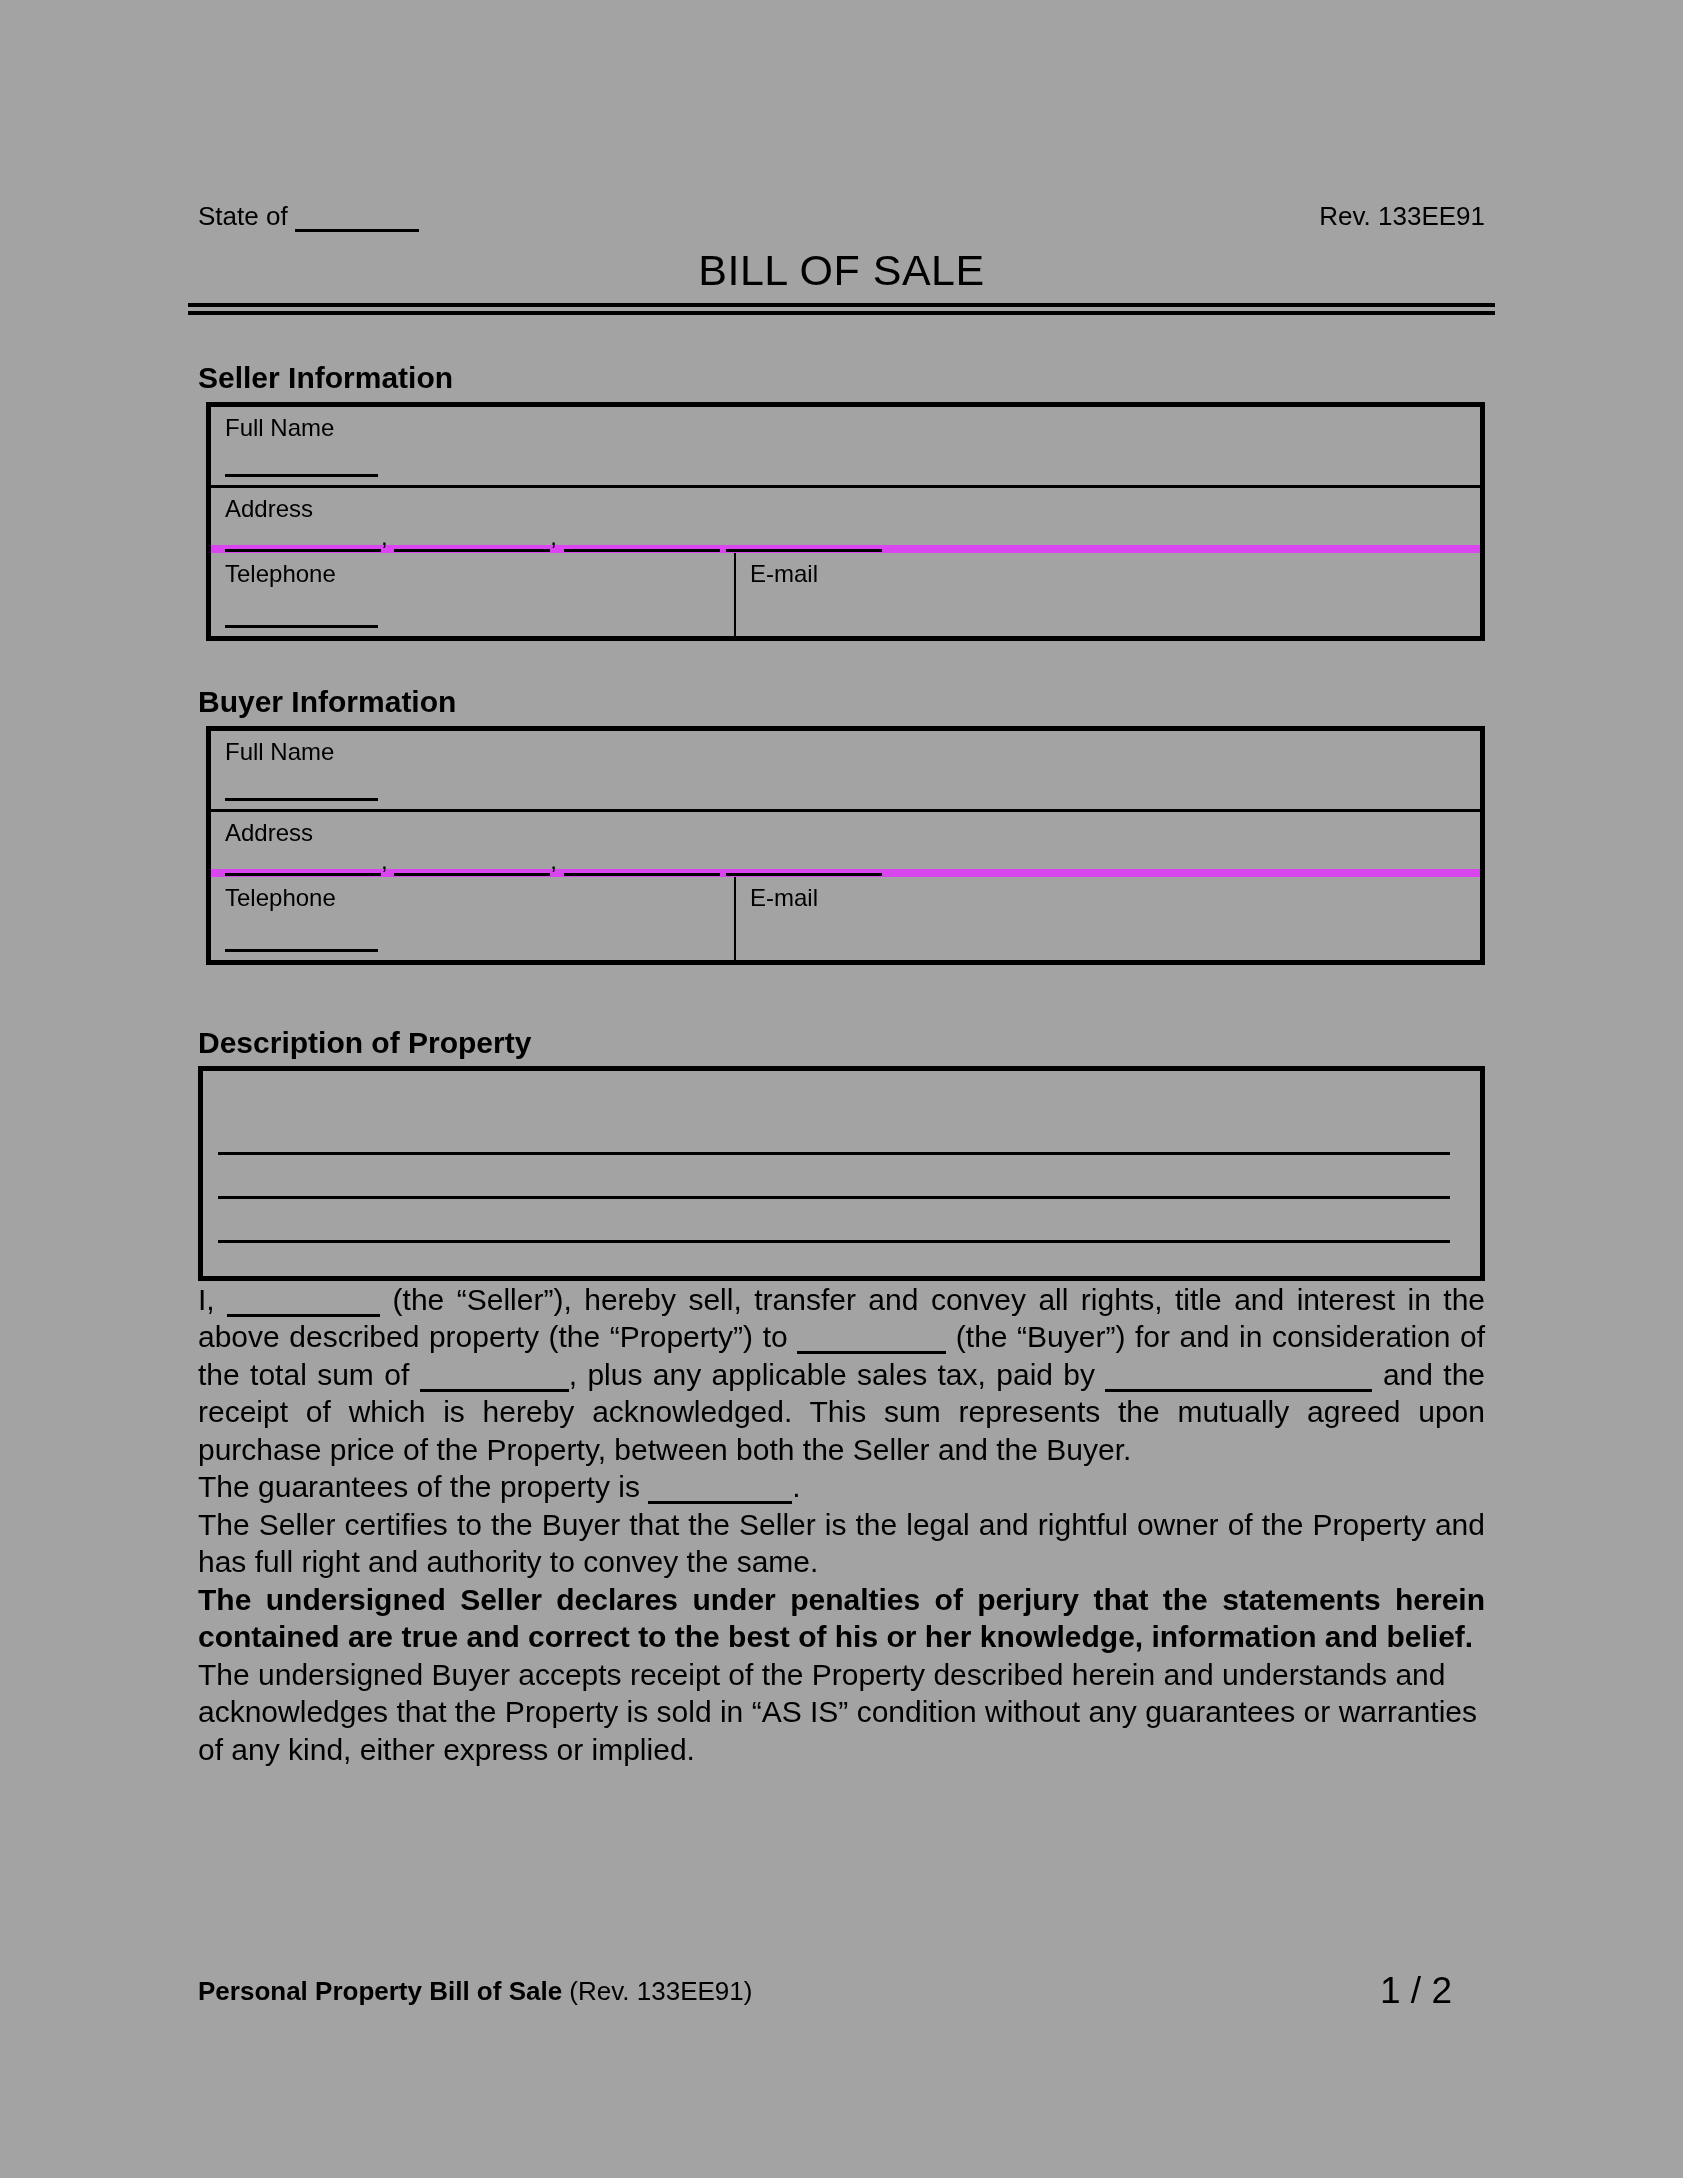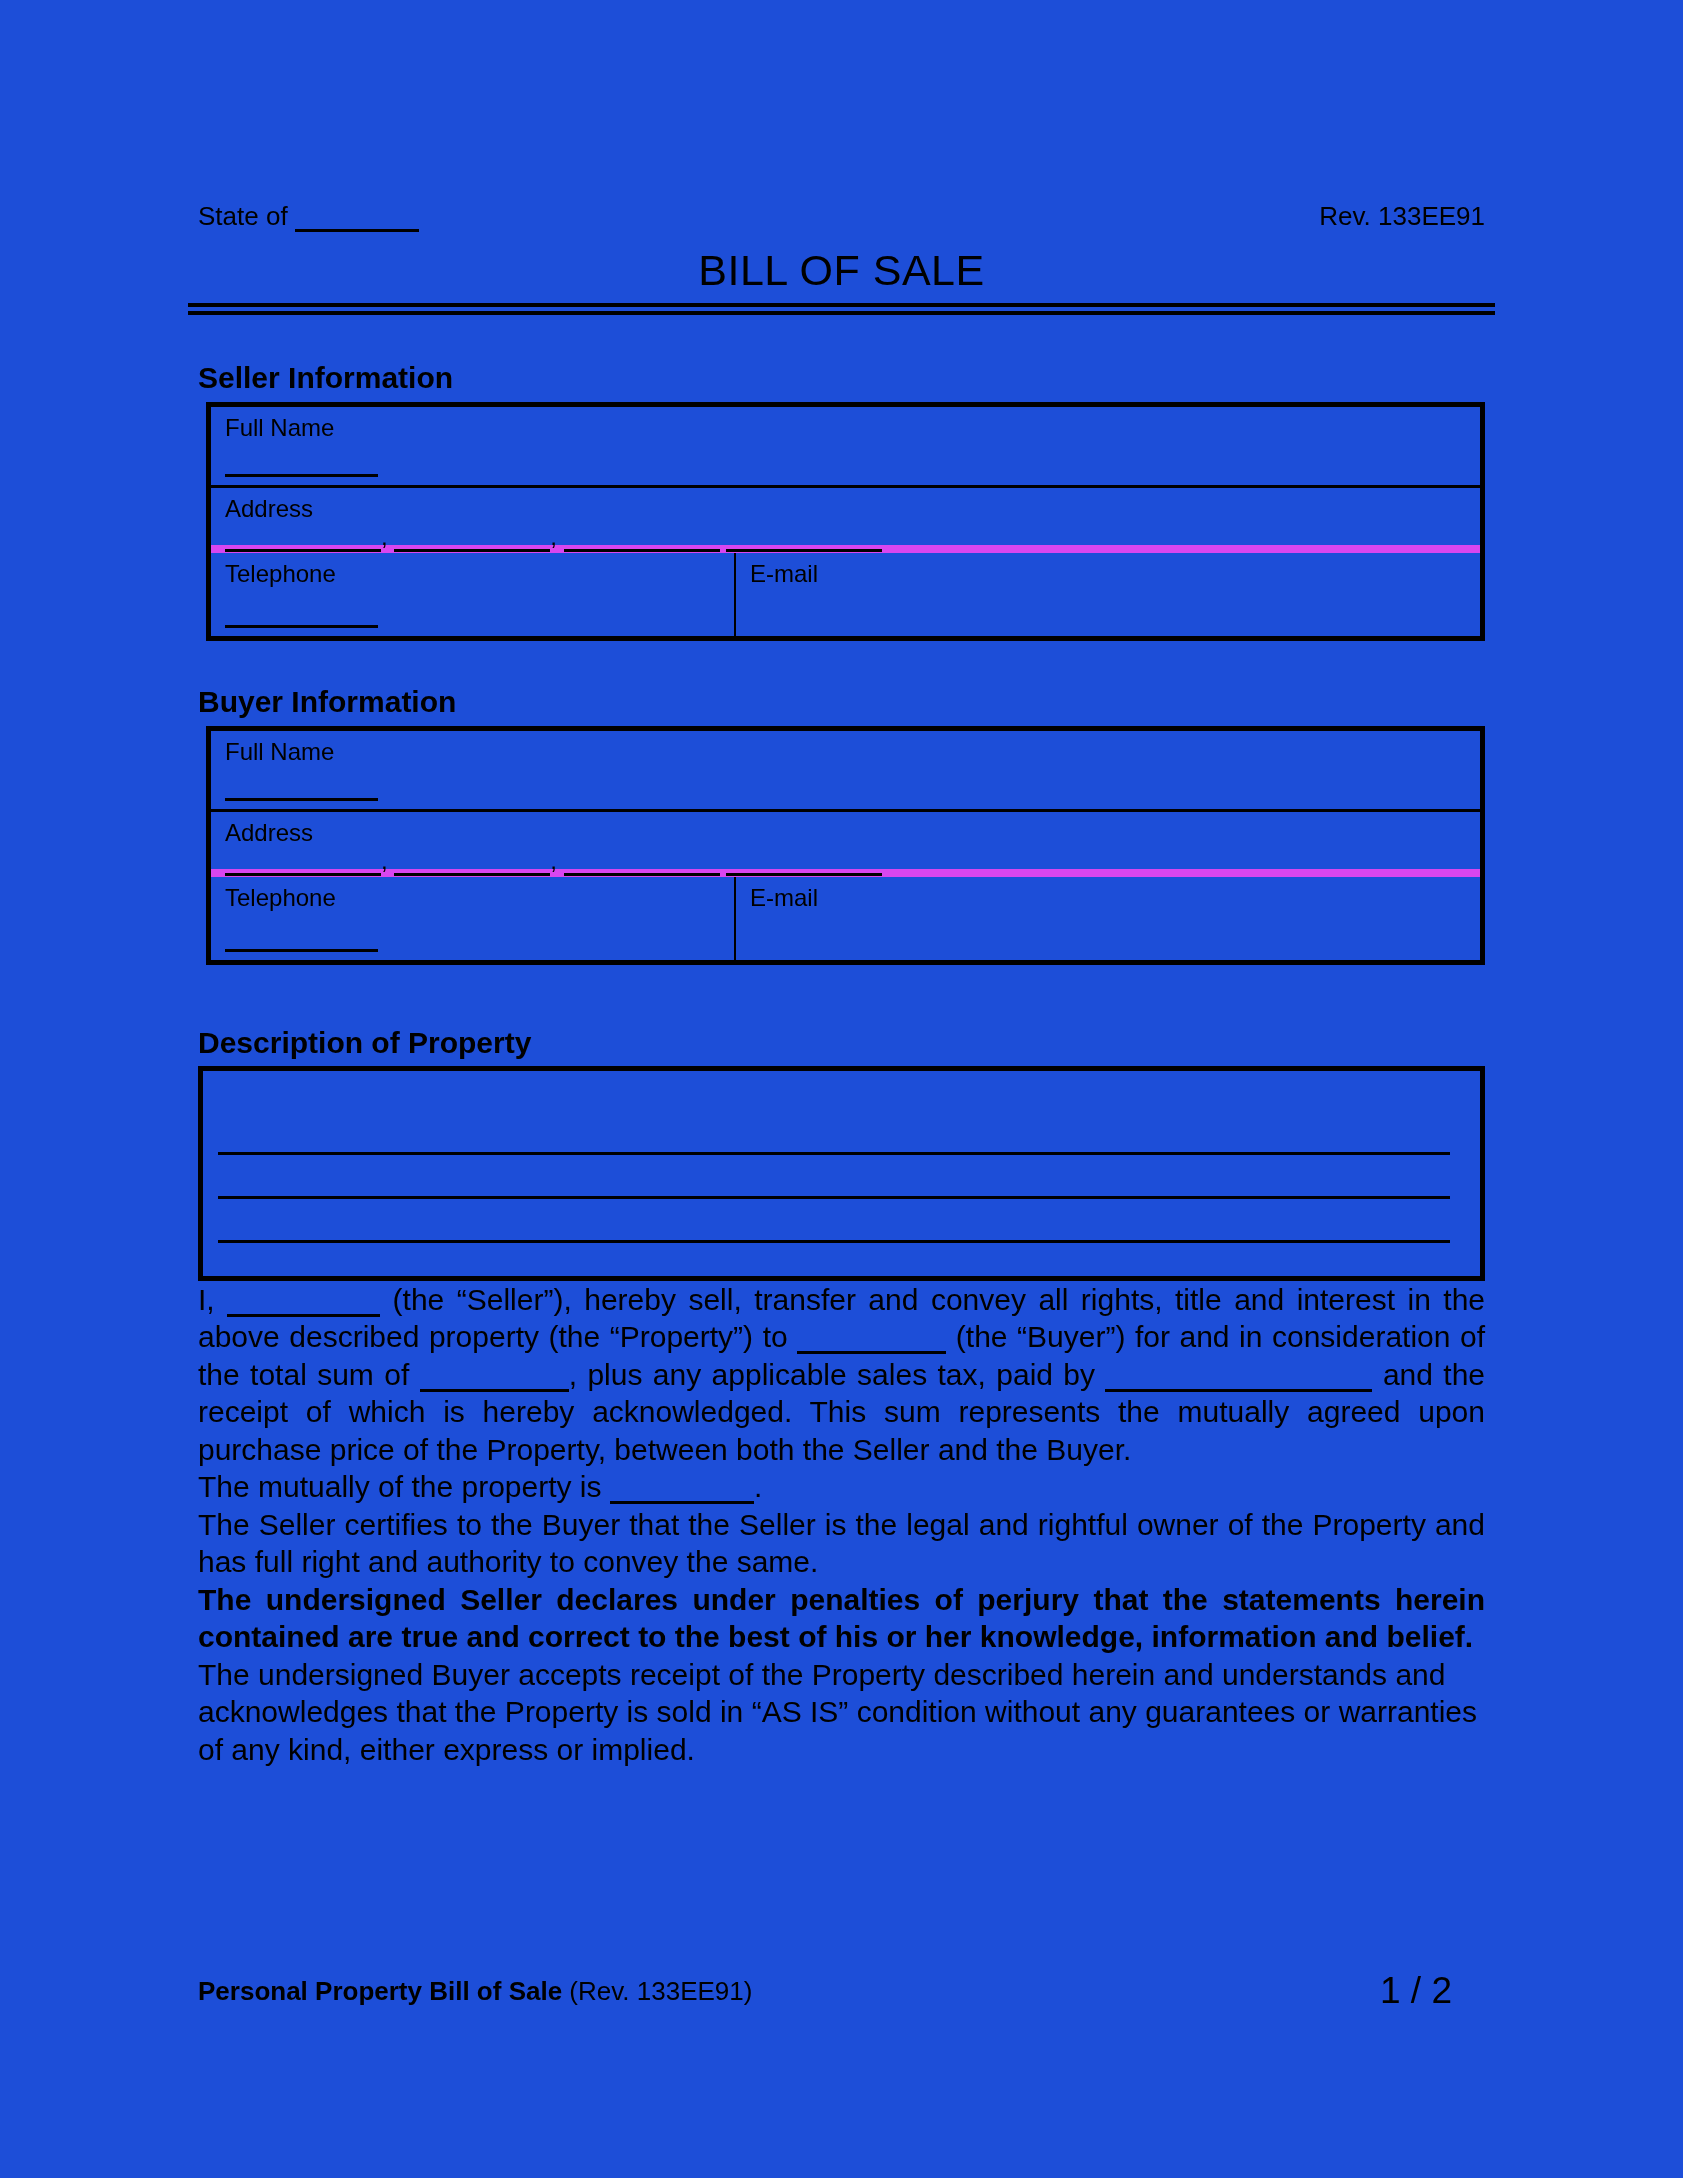--- a/index.html
+++ b/index.html
@@ -1,19 +1,19 @@
 <!DOCTYPE html>
 <html><head>
 <meta charset="utf-8">
 <style>
   html,body{margin:0;padding:0;background:#888;}
   .page{
     position:relative;
     width:1683px;height:2178px;
-    background:#1d4ed8;
+    background:#a3a3a3;
     color:#000;
     font-family:"Liberation Sans",sans-serif;
     font-size:30px;line-height:1.25;
     margin:0 auto;
     overflow:hidden;
   }
   .content{margin:0 198px;padding-top:200px;}
   
   .hdr-row{display:flex;justify-content:space-between;align-items:baseline;font-size:26px;}
   .doc-title{margin-top:16px;text-align:center;font-weight:normal;font-size:43px;line-height:1;letter-spacing:0.5px;}
@@ -115,21 +115,21 @@
 
     <div class="sec-h desc">Description of Property</div>
     <div class="desc-box">
       <div class="wline first"></div>
       <div class="wline next"></div>
       <div class="wline next"></div>
     </div>
 
     <p class="body-p justify p1"><span>I,</span> <span class="blank w155"></span> <span>(the “Seller”), hereby sell, transfer and convey all rights, title and interest in the above described property (the “Property”) to</span> <span class="blank w150"></span> <span>(the “Buyer”) for and in consideration of the total sum of</span> <span class="blank w150"></span><span>, plus any applicable sales tax, paid by</span> <span class="blank w270"></span> <span>and  the receipt of which is hereby acknowledged. This sum represents the mutually agreed upon purchase price of the Property, between both the Seller and the Buyer.</span></p>
 
-    <p class="body-p p2"><span>The mutually of the property is</span> <span class="blank w145"></span><span>.</span></p>
+    <p class="body-p p2"><span>The guarantees of the property is</span> <span class="blank w145"></span><span>.</span></p>
 
     <p class="body-p justify p3">The Seller certifies to the Buyer that the Seller is the legal and rightful owner of the Property and has full right and authority to convey the same.</p>
 
     <p class="body-p justify p4">The undersigned Seller declares under penalties of perjury that the statements herein contained are true and correct to the best of his or her knowledge, information and belief.</p>
 
     <p class="body-p p5">The undersigned Buyer accepts receipt of the Property described herein and understands and acknowledges that the Property is sold in “AS IS” condition without any guarantees or warranties of any kind, either express or implied.</p>
 
   </div>
 
   <div class="footer">

